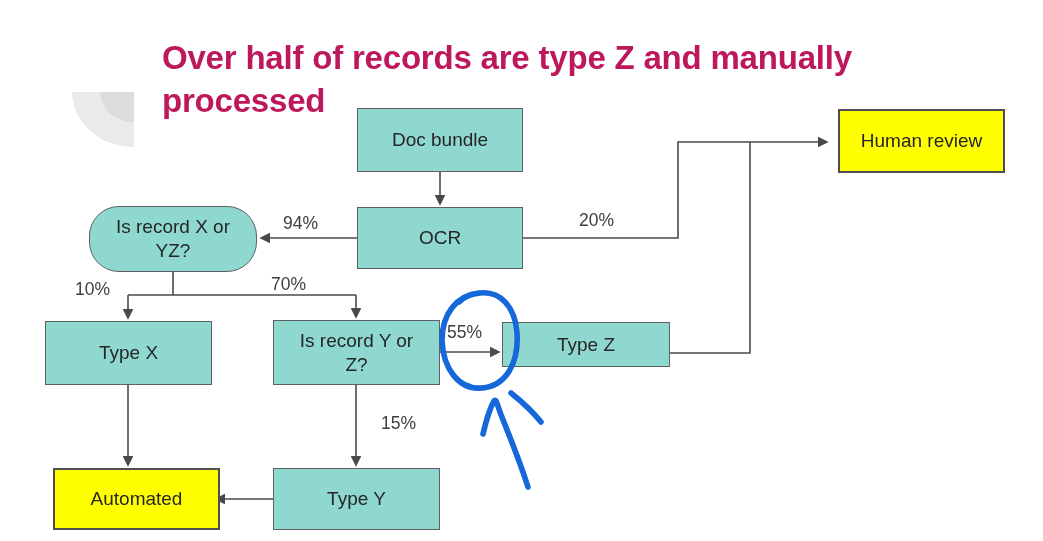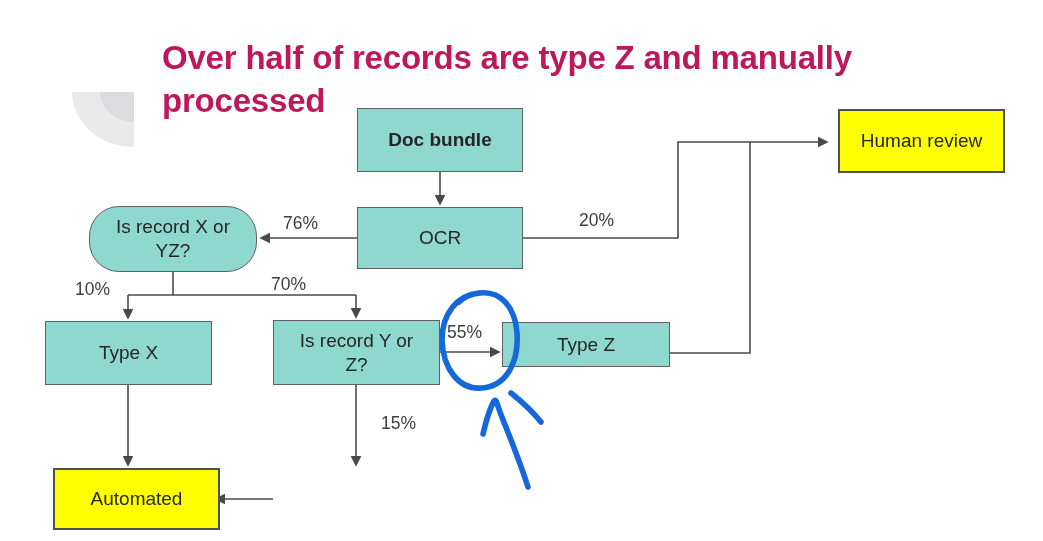--- a/index.html
+++ b/index.html
@@ -13,21 +13,21 @@
   .deco-inner{position:absolute;right:0;top:0;width:34px;height:30px;
         background:#dcdcde;border-bottom-left-radius:100%;}
   
   .title{position:absolute;left:162px;top:36px;width:822px;
         font-size:33px;font-weight:bold;color:#be185d;line-height:43px;letter-spacing:-0.2px;}
   
   .node{position:absolute;display:flex;align-items:center;justify-content:center;
         text-align:center;font-size:19px;line-height:24px;color:#262626;
         border:1.6px solid #5f6062;box-sizing:border-box;background:#8fd8d0;}
   .node.outcome{background:#ffff00;border-width:2px;border-color:#4f4f51;margin-left:8px;}
-  #n-doc   {left:357px;top:108px;width:166px;height:64px;font-weight:bold;}
+  #n-doc   {left:357px;top:108px;width:166px;height:64px;}
   #n-ocr   {left:357px;top:207px;width:166px;height:62px;}
   #n-isxyz {left:89px; top:206px;width:168px;height:66px;padding:0 20px;border-radius:30px;}
   #n-typex {left:45px; top:321px;width:167px;height:64px;}
   #n-isyz  {left:273px;top:320px;width:167px;height:65px;padding:0 16px;}
   #n-typez {left:502px;top:322px;width:168px;height:45px;}
   #n-auto  {left:45px; top:468px;width:167px;height:62px;}
   #n-typey {left:273px;top:468px;width:167px;height:62px;}
   #n-human {left:830px;top:109px;width:167px;height:64px;}
   
   .pct{position:absolute;font-size:17.5px;color:#3c3e40;white-space:nowrap;}
@@ -71,24 +71,25 @@
       <path d="M670,353 H750 V142"></path>
     </g>
   </svg>
 
   <div class="node" id="n-doc">Doc bundle</div>
   <div class="node" id="n-ocr">OCR</div>
   <div class="node" id="n-isxyz">Is record X or YZ?</div>
   <div class="node" id="n-typex">Type X</div>
   <div class="node" id="n-isyz">Is record Y or Z?</div>
   <div class="node" id="n-typez">Type Z</div>
+  <div class="node" id="n-typey">Type Y</div>
   <div class="node outcome" id="n-auto">Automated</div>
   <div class="node outcome" id="n-human">Human review</div>
 
-  <div class="pct" id="pl-80">76%</div>
+  <div class="pct" id="pl-80">94%</div>
   <div class="pct" id="pl-20">20%</div>
   <div class="pct" id="pl-10">10%</div>
   <div class="pct" id="pl-70">70%</div>
   <div class="pct" id="pl-55">55%</div>
   <div class="pct" id="pl-15">15%</div>
 
   <svg class="layer" width="1043" height="541">
     <g stroke="#1667d9" stroke-width="5.6" fill="none" stroke-linecap="round" stroke-linejoin="round">
       <path d="M 479,293
                C 457,295 442,314 442,340

